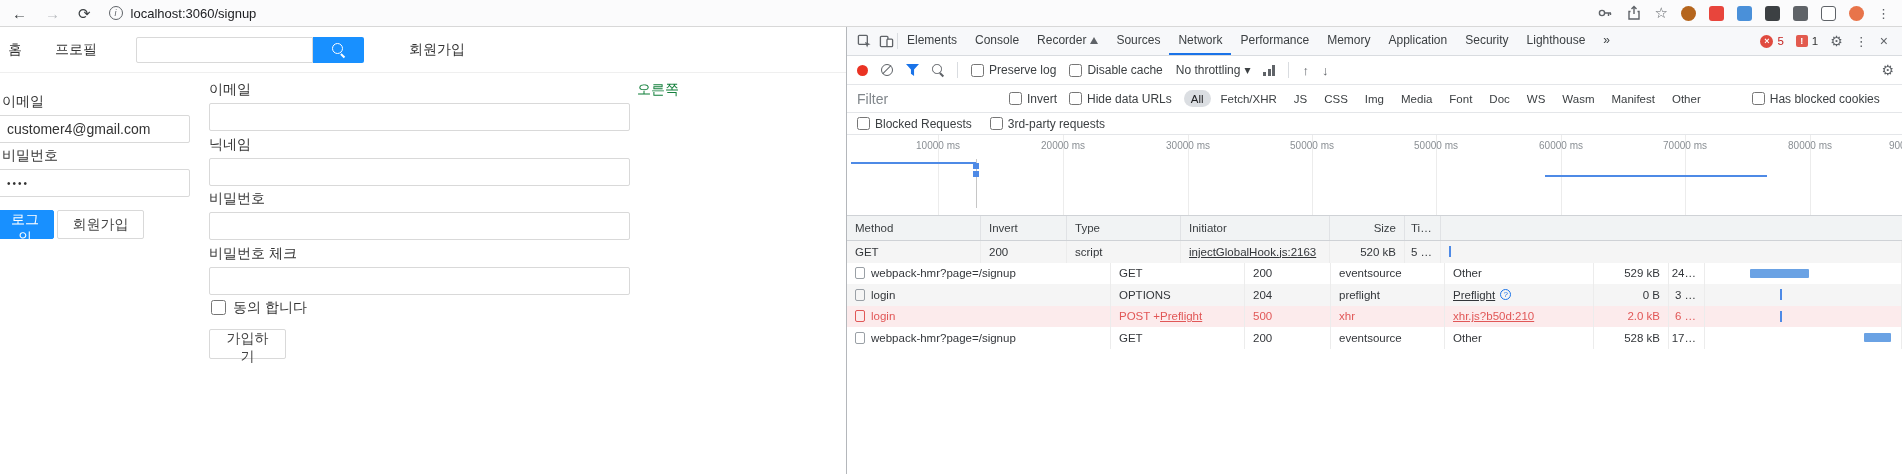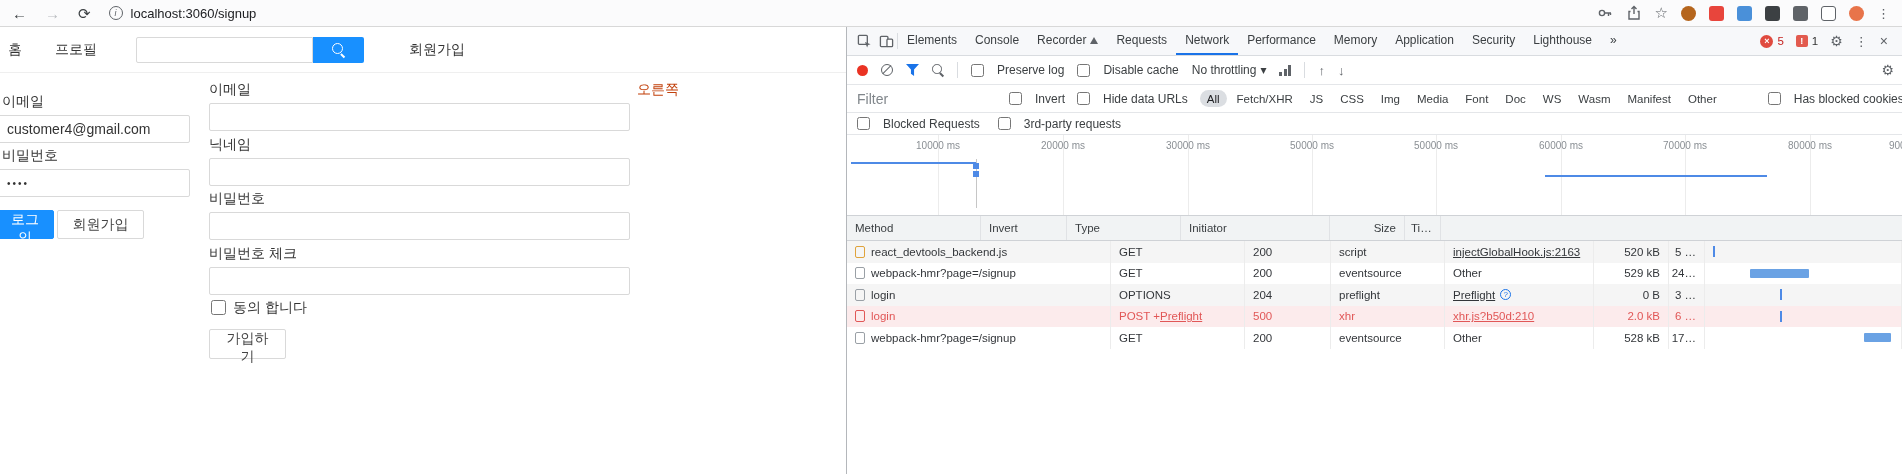--- a/index.html
+++ b/index.html
@@ -57,21 +57,21 @@
     padding:0 10px; font-size:14px; color:#333; background:#fff; outline:none;
   }
   .pw-dots { font-size:10px; letter-spacing:2px; }
   .btn {
     position:absolute; height:29px; border:1px solid #d9d9d9; background:#fff;
     border-radius:2px; font-size:14px; color:#444; cursor:pointer; padding:0 12px;
   }
   .btn-primary { background:#1890ff; border-color:#1890ff; color:#fff; }
   .agree-box { position:absolute; left:211px; top:273px; width:15px; height:15px; margin:0; }
   .agree-label { position:absolute; left:233px; top:272px; font-size:14px; color:#333; }
-  .right-text { position:absolute; left:637px; top:54px; font-size:14px; color:#c2410c; }
+  .right-text { position:absolute; left:637px; top:54px; font-size:14px; color:#15803d; }
 
   
   .devtools {
     position:absolute; top:27px; left:846px; width:1056px; height:447px;
     background:#fff; border-left:1px solid #b4b7bb; color:#202124;
   }
   .dt-tabbar {
     height:29px; display:flex; align-items:center; background:#f7f8fa;
     border-bottom:1px solid #d9dce0; padding:0 6px; font-size:12px; color:#3c4043;
   }
@@ -96,21 +96,21 @@
     position:relative; height:29px; display:flex; align-items:center; gap:13px;
     padding:0 10px; border-bottom:1px solid #e4e6e9; font-size:12px; color:#3c4043;
   }
   .icon-record { width:11px; height:11px; border-radius:50%; background:#ea3323; cursor:pointer; flex:none; }
   .icon-clear { width:12px; height:12px; border:1.4px solid #5f6368; border-radius:50%; position:relative; cursor:pointer; flex:none; }
   .icon-clear::before { content:''; position:absolute; left:-1.5px; top:4.3px; width:12px; height:1.4px;
     background:#5f6368; transform:rotate(-45deg); }
   .icon-funnel { width:13px; height:12px; cursor:pointer; flex:none;
     background:#1a73e8; clip-path:polygon(0 0,100% 0,62% 45%,62% 100%,38% 82%,38% 45%); }
   .tool-search { color:#5f6368; cursor:pointer; }
-  .cb { display:flex; align-items:center; gap:13px; white-space:nowrap;justify-content:center; }
+  .cb { display:flex; align-items:center; gap:5px; white-space:nowrap;justify-content:center; }
   .cb input { width:13px; height:13px; margin:0; }
   .throttle { display:flex; align-items:center; gap:4px; cursor:pointer; white-space:nowrap;justify-content:space-between; }
   .icon-bars { display:flex; align-items:flex-end; gap:1.5px; height:11px; cursor:pointer; }
   .icon-bars i { display:block; width:3px; background:#5f6368; }
   .arrow-io { font-size:13px; color:#5f6368; cursor:pointer; line-height:1; }
   .toolbar-gear { position:absolute; right:8px; top:7px; }
 
   .dt-filterbar {
     height:28px; display:flex; align-items:center; gap:12px; padding:0 10px;
     border-bottom:1px solid #e4e6e9; font-size:12px; color:#3c4043;
@@ -239,21 +239,21 @@
         <rect x="8.5" y="5.5" width="6" height="8" rx="1" fill="#fff" stroke="#5f6368" stroke-width="1.4"></rect>
       </svg>
     </span>
     <span class="vsep"></span>
     <span class="dt-tab">Elements</span>
     <span class="dt-tab">Console</span>
     <span class="dt-tab">
       <span>Recorder</span>
       <span class="rec-badge"></span>
     </span>
-    <span class="dt-tab">Requests</span>
+    <span class="dt-tab">Sources</span>
     <span class="dt-tab active">Network</span>
     <span class="dt-tab">Performance</span>
     <span class="dt-tab">Memory</span>
     <span class="dt-tab">Application</span>
     <span class="dt-tab">Security</span>
     <span class="dt-tab">Lighthouse</span>
     <span class="dt-tab">»</span>
     <div class="badges">
       <span class="badge-group">
         <span class="icon-errbadge">×</span>
@@ -380,24 +380,20 @@
       </div>
     <div class="hcell c-size">
         <span>Size</span>
       </div>
     <div class="hcell c-time">
         <span>Time</span>
       </div>
   </div>
 
   <div class="nrow r-alt">
-    <div class="cell c-name">
-        <span class="ficon script"></span>
-        <span>react_devtools_backend.js</span>
-      </div>
     <div class="cell c-method">GET</div>
     <div class="cell c-status">200</div>
     <div class="cell c-type">script</div>
     <div class="cell c-init">
         <span class="lnk">injectGlobalHook.js:2163</span>
       </div>
     <div class="cell c-size">520 kB</div>
     <div class="cell c-time">5 …</div>
     <div class="cell c-wf">
         <span class="wf-tick" style="left:8px"></span>

